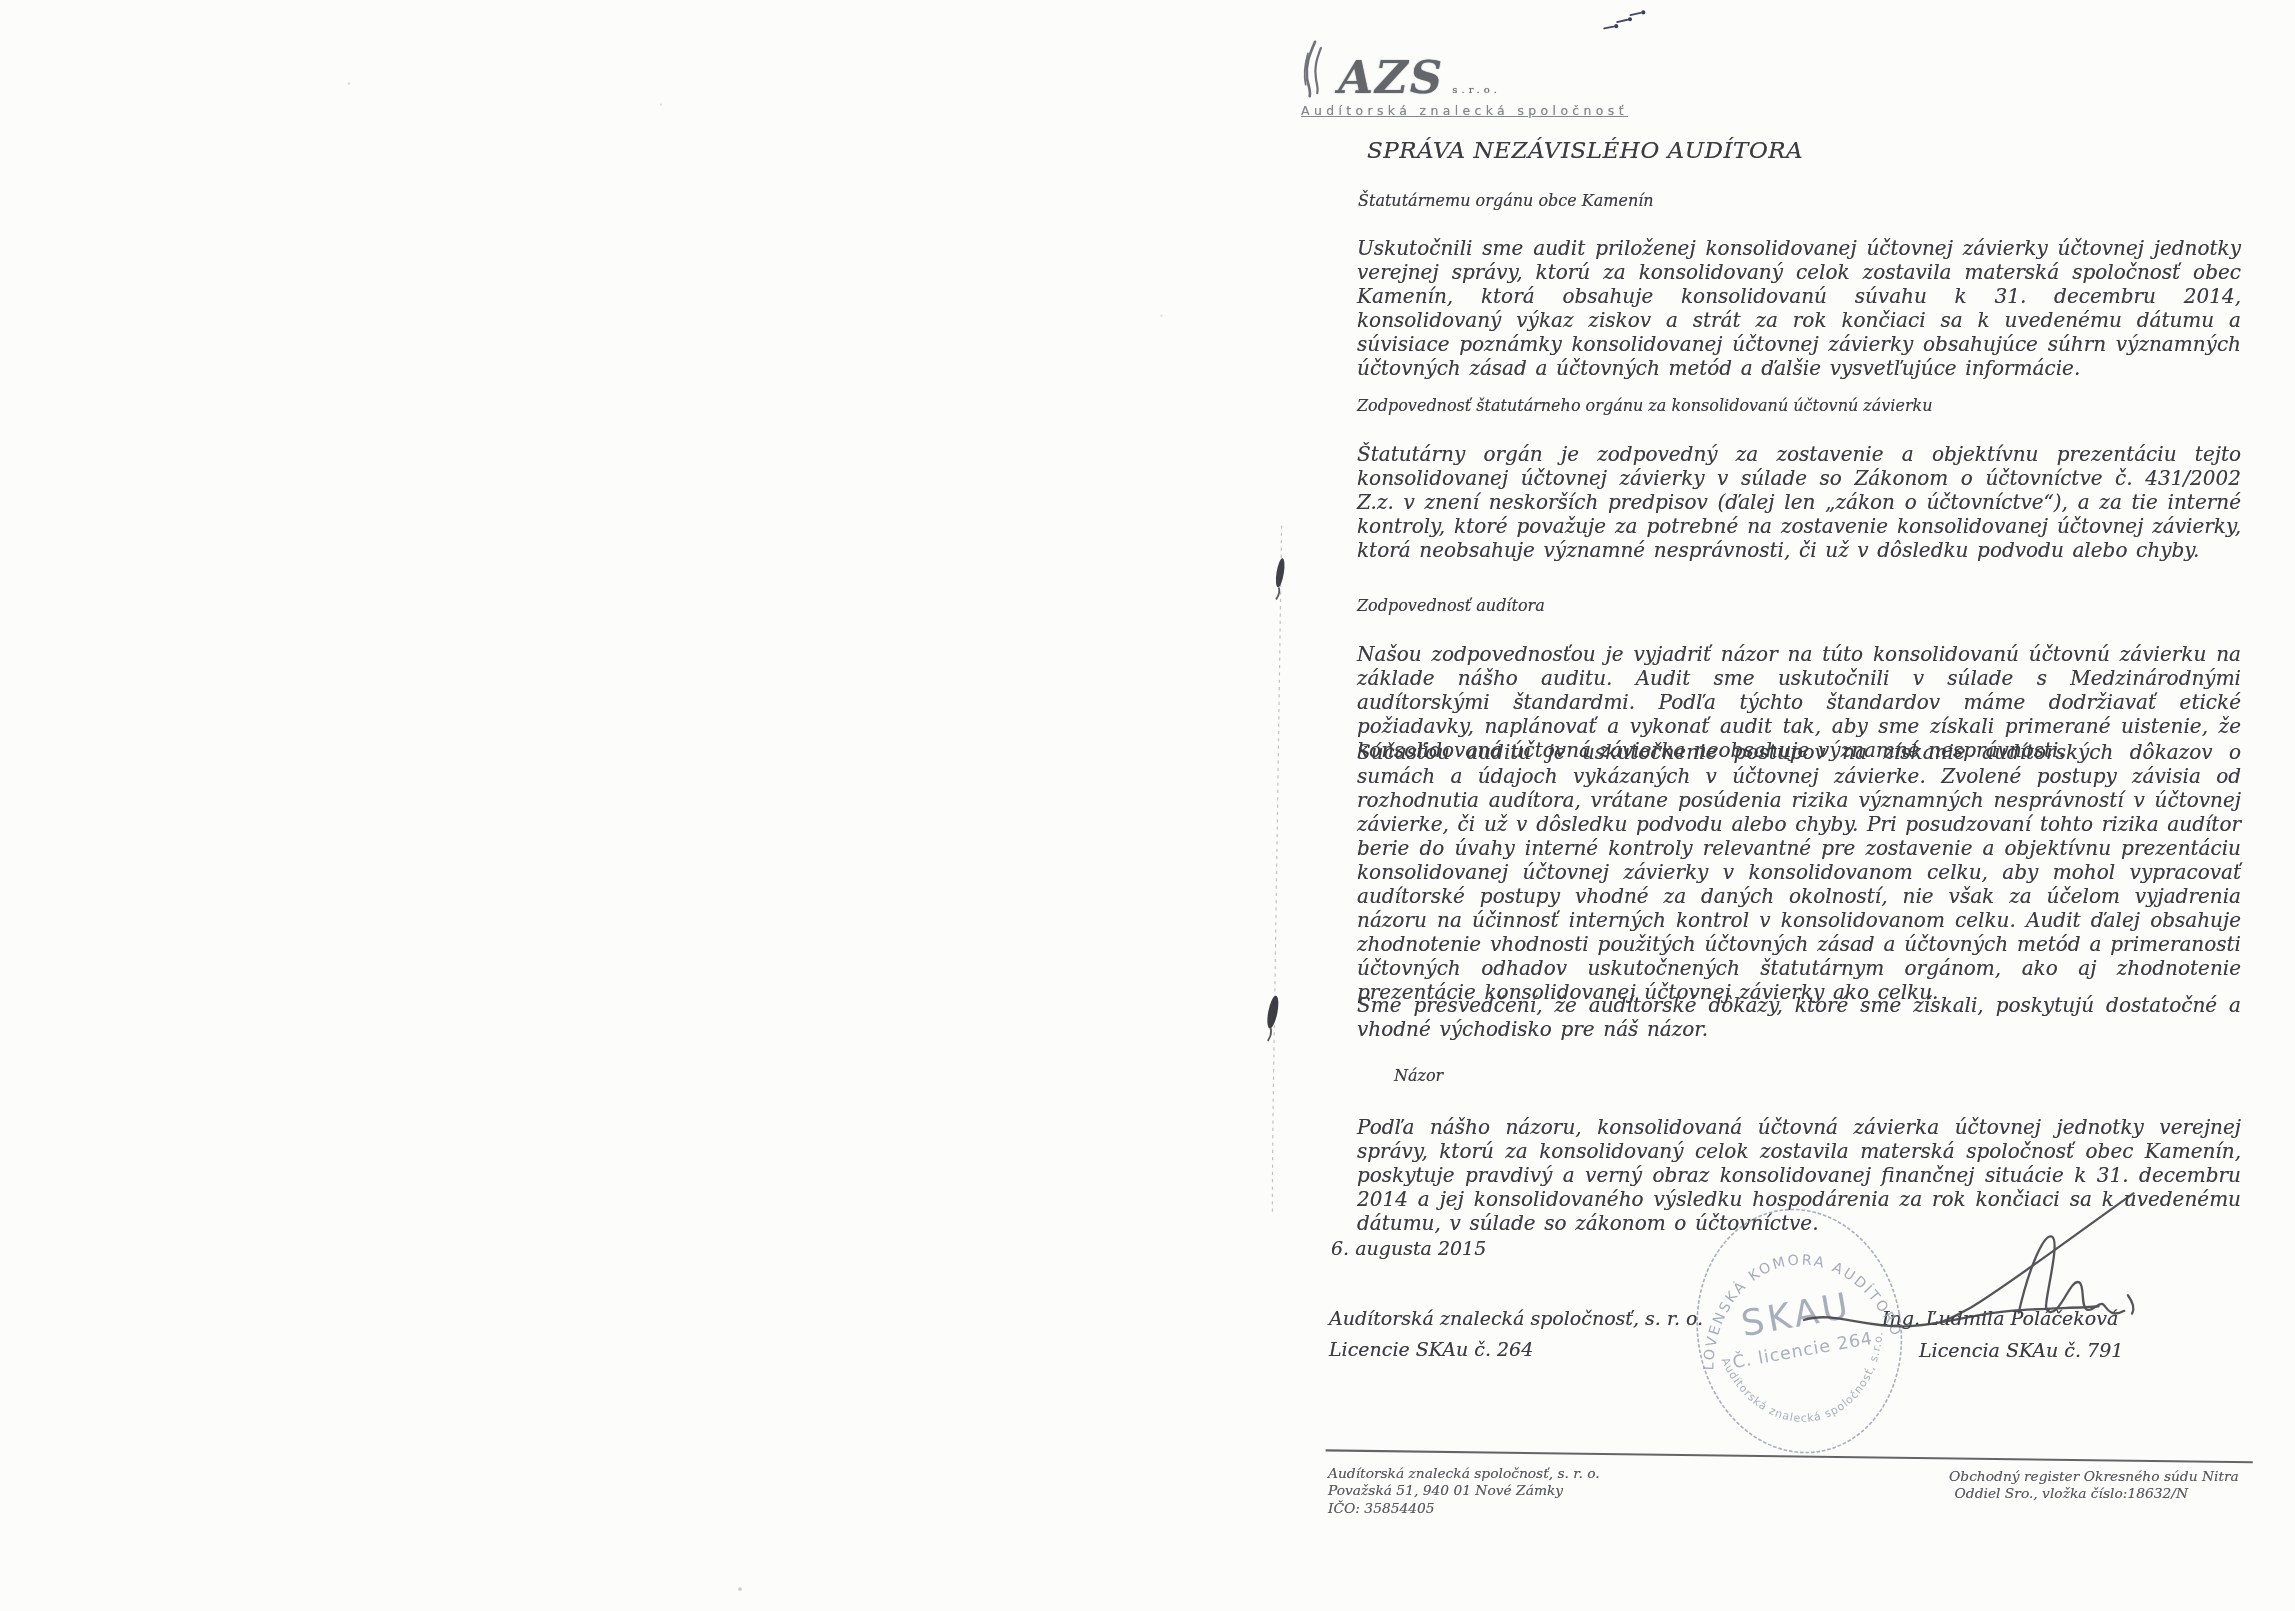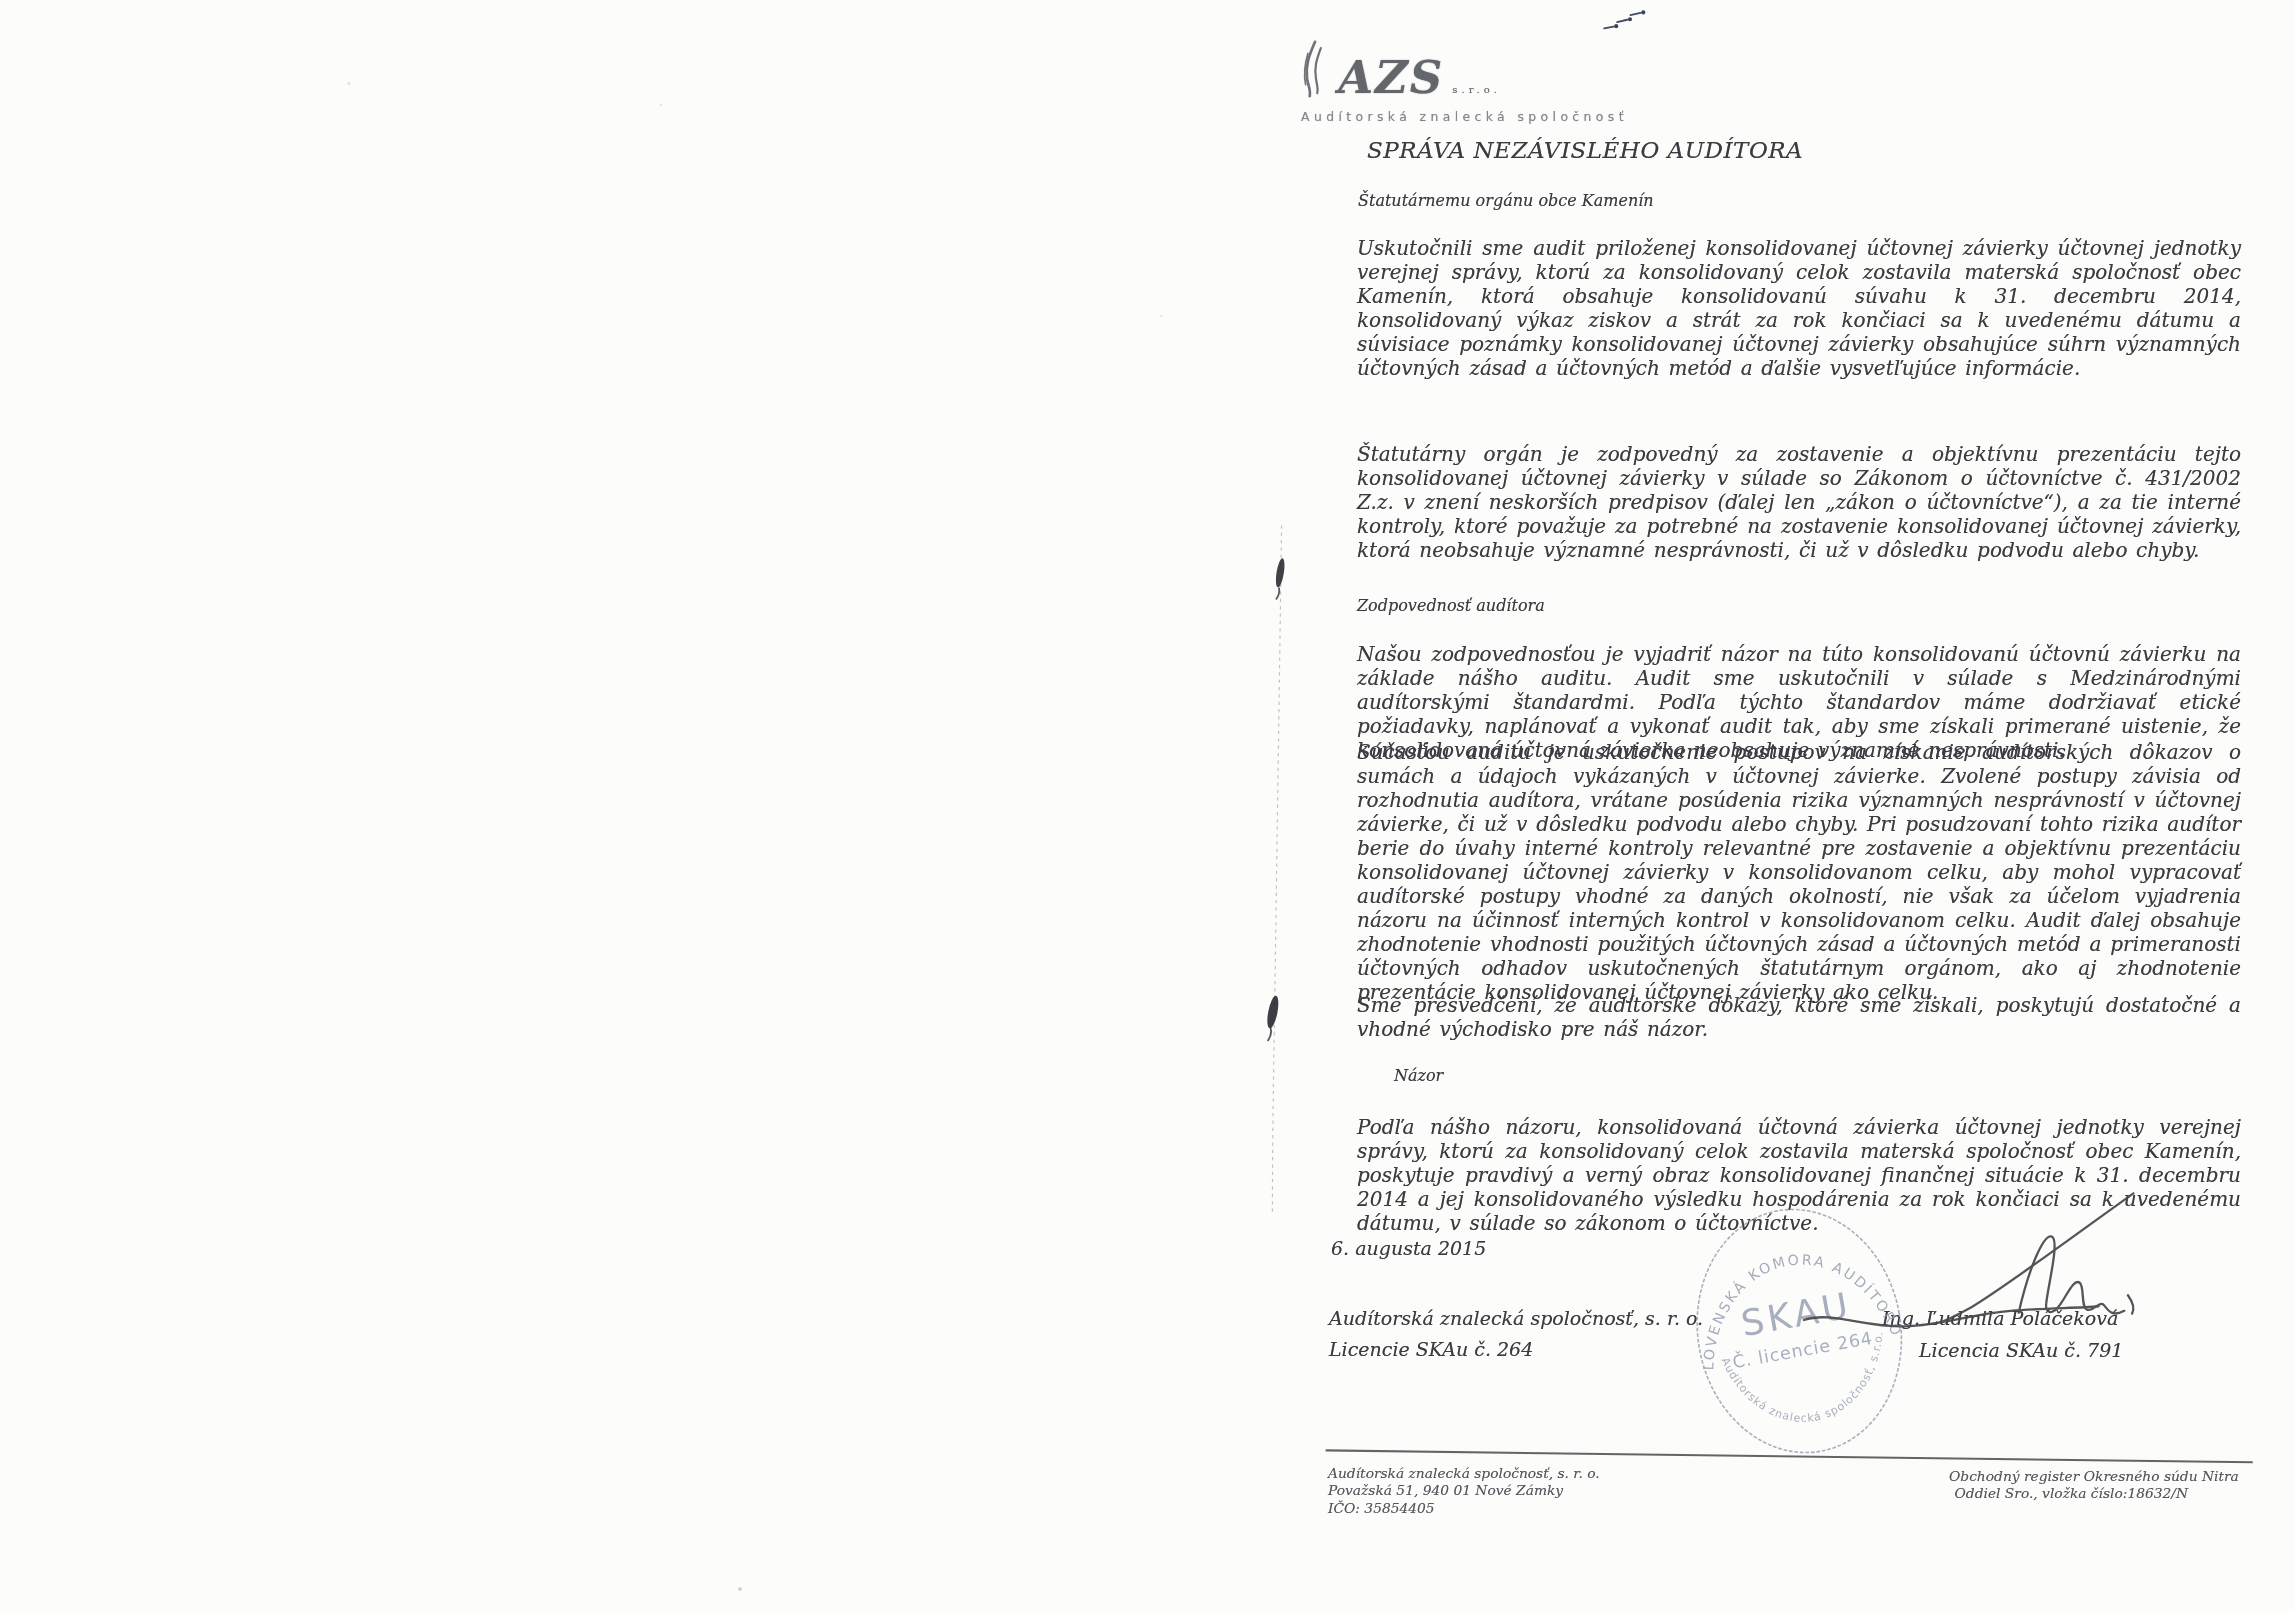--- a/index.html
+++ b/index.html
@@ -10,21 +10,21 @@
   .doc-text{font-style:italic;color:#3b3c41;text-shadow:0 0 0.5px rgba(60,61,66,.55);}
   .body-block{width:884px;font-size:20px;line-height:24px;text-align:justify;word-spacing:2.3px;}
   .heading{font-size:16px;line-height:24px;}
   .title{font-size:23px;letter-spacing:0.5px;}
   
   .logo-row{display:flex;align-items:flex-end;gap:8.3px;}
   .logo-azs{font-style:italic;font-weight:700;font-size:45px;line-height:1;color:#63666b;
             letter-spacing:1.8px;text-shadow:0 0 1.4px #9a9da2;}
   .logo-sro{font-size:10px;letter-spacing:4.1px;color:#6a6d72;padding-bottom:4.6px;text-shadow:0 0 0.9px #9a9da2;}
   .logo-tagline{font-family:"DejaVu Sans","Liberation Sans",sans-serif;font-size:12.4px;letter-spacing:4.4px;
-                color:#84878c;margin-top:9px;text-shadow:0 0 0.9px #b4b6ba;}
+                color:#84878c;margin-top:3px;text-shadow:0 0 0.9px #b4b6ba;text-decoration:underline;}
   
   .sig-line{font-size:19px;line-height:24px;}
   
   .footer-text{font-size:13.8px;line-height:17.4px;color:#55575d;font-style:italic;text-shadow:0 0 0.5px rgba(85,87,93,.5);}
   .overlay{position:absolute;left:0;top:0;pointer-events:none;}
 </style>
 </head>
 <body>
 
 <div class="page">
@@ -44,20 +44,21 @@
       <span class="logo-sro">s.r.o.</span>
     </div>
     <div class="logo-tagline">Audítorská znalecká spoločnosť</div>
   </div>
 
   <div class="abs doc-text title" style="left:1367px;top:137px;">SPRÁVA NEZÁVISLÉHO AUDÍTORA</div>
   <div class="abs doc-text heading" style="left:1358px;top:189px;">Štatutárnemu orgánu obce Kamenín</div>
 
   <div class="abs doc-text body-block" style="left:1357px;top:236px;">Uskutočnili sme audit priloženej konsolidovanej účtovnej závierky účtovnej jednotky verejnej správy, ktorú za konsolidovaný celok zostavila materská spoločnosť obec Kamenín, ktorá obsahuje konsolidovanú súvahu k 31. decembru 2014, konsolidovaný výkaz ziskov a strát za rok končiaci sa k uvedenému dátumu a súvisiace poznámky konsolidovanej účtovnej závierky obsahujúce súhrn významných účtovných zásad a účtovných metód a ďalšie vysvetľujúce informácie.</div>
 
+  <div class="abs doc-text heading" style="left:1357px;top:394px;">Zodpovednosť štatutárneho orgánu za konsolidovanú účtovnú závierku</div>
   <div class="abs doc-text body-block" style="left:1357px;top:442px;">Štatutárny orgán je zodpovedný za zostavenie a objektívnu prezentáciu tejto konsolidovanej účtovnej závierky v súlade so Zákonom o účtovníctve č. 431/2002 Z.z. v znení neskorších predpisov (ďalej len „zákon o účtovníctve“), a za tie interné kontroly, ktoré považuje za potrebné na zostavenie konsolidovanej účtovnej závierky, ktorá neobsahuje významné nesprávnosti, či už v dôsledku podvodu alebo chyby.</div>
 
   <div class="abs doc-text heading" style="left:1357px;top:594px;">Zodpovednosť audítora</div>
   <div class="abs doc-text body-block" style="left:1357px;top:642px;">Našou zodpovednosťou je vyjadriť názor na túto konsolidovanú účtovnú závierku na základe nášho auditu. Audit sme uskutočnili v súlade s Medzinárodnými audítorskými štandardmi. Podľa týchto štandardov máme dodržiavať etické požiadavky, naplánovať a vykonať audit tak, aby sme získali primerané uistenie, že konsolidovaná účtovná závierka neobsahuje významné nesprávnosti.</div>
   <div class="abs doc-text body-block" style="left:1357px;top:740px;">Súčasťou auditu je uskutočnenie postupov na získanie audítorských dôkazov o sumách a údajoch vykázaných v účtovnej závierke. Zvolené postupy závisia od rozhodnutia audítora, vrátane posúdenia rizika významných nesprávností v účtovnej závierke, či už v dôsledku podvodu alebo chyby. Pri posudzovaní tohto rizika audítor berie do úvahy interné kontroly relevantné pre zostavenie a objektívnu prezentáciu konsolidovanej účtovnej závierky v konsolidovanom celku, aby mohol vypracovať audítorské postupy vhodné za daných okolností, nie však za účelom vyjadrenia názoru na účinnosť interných kontrol v konsolidovanom celku. Audit ďalej obsahuje zhodnotenie vhodnosti použitých účtovných zásad a účtovných metód a primeranosti účtovných odhadov uskutočnených štatutárnym orgánom, ako aj zhodnotenie prezentácie konsolidovanej účtovnej závierky ako celku.</div>
 
   <div class="abs doc-text body-block" style="left:1357px;top:993px;">Sme presvedčení, že audítorské dôkazy, ktoré sme získali, poskytujú dostatočné a vhodné východisko pre náš názor.</div>
 
   <div class="abs doc-text heading" style="left:1357px;top:1064px;margin-left:37px;">Názor</div>
   <div class="abs doc-text body-block" style="left:1357px;top:1115px;">Podľa nášho názoru, konsolidovaná účtovná závierka účtovnej jednotky verejnej správy, ktorú za konsolidovaný celok zostavila materská spoločnosť obec Kamenín, poskytuje pravdivý a verný obraz konsolidovanej finančnej situácie k 31. decembru 2014 a jej konsolidovaného výsledku hospodárenia za rok končiaci sa k uvedenému dátumu, v súlade so zákonom o účtovníctve.</div>

